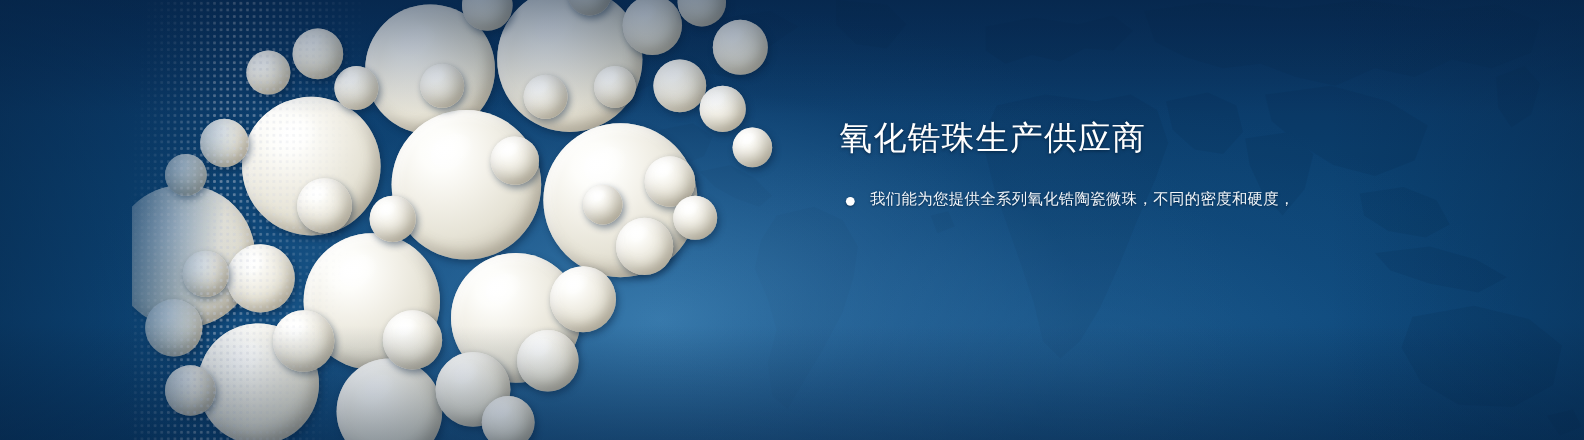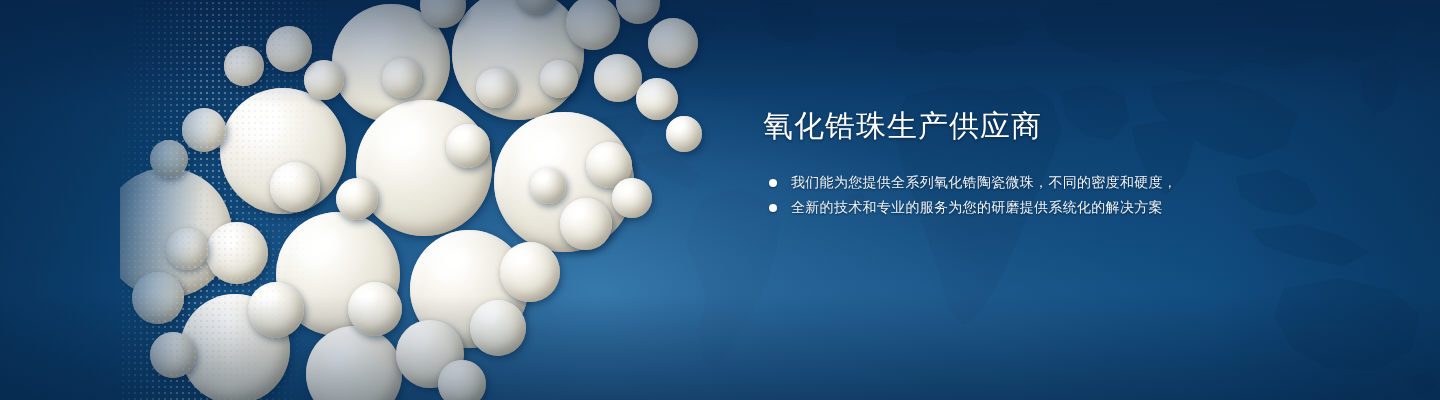--- a/index.html
+++ b/index.html
@@ -125,20 +125,21 @@
     list-style:none;
   }
   .bullet {
     position:relative;
     padding-left:28px;
     font-size:14px;
     line-height:25px;
     color:#f2f6fa;
     text-shadow:0 1px 2px rgba(3,25,50,0.70);
     letter-spacing:0.3px;
+    font-family:Liberation Mono, monospace;
   }
   .dot {
     position:absolute;
     left:6px; top:9px;
     width:8px; height:8px;
     border-radius:50%;
     background:#ffffff;
     box-shadow:0 1px 2px rgba(3,25,50,0.55);
   }
   .bullet-line2 { display:block; }
@@ -240,20 +241,16 @@
   <div class="bg-vignette"></div>
 
   <div class="copy">
     <div class="headline">氧化锆珠生产供应商</div>
 
     <ul class="bullets">
       <li class="bullet">
         <span class="dot"></span>
         <span>我们能为您提供全系列氧化锆陶瓷微珠，不同的密度和硬度，</span>
       </li>
-      <li class="bullet">
-        <span class="dot"></span>
-        <span>全新的技术和专业的服务为您的研磨提供系统化的解决方案</span>
-      </li>
     </ul>
   </div>
 
 </div>
 
 </body></html>

